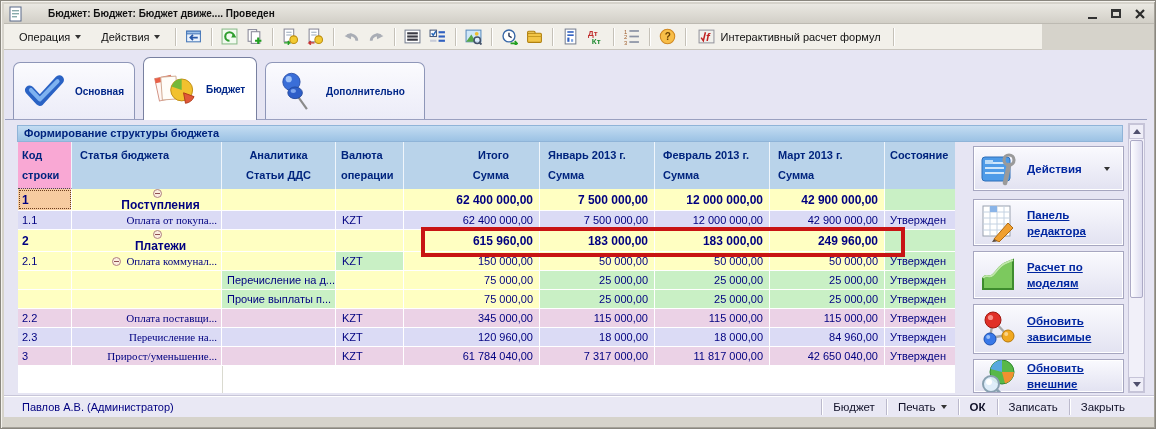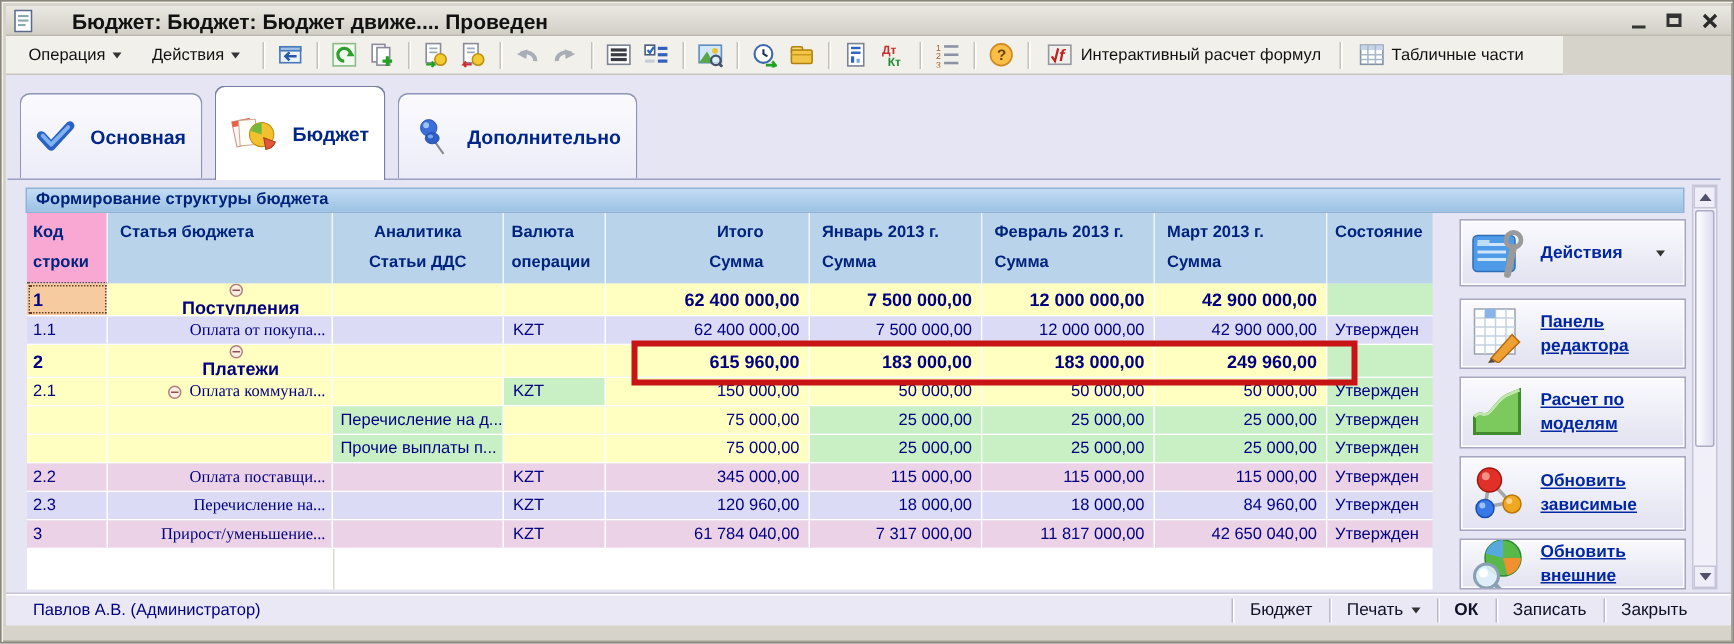--- a/index.html
+++ b/index.html
@@ -7,21 +7,21 @@
   body { font-family:"Liberation Sans","DejaVu Sans",sans-serif; font-size:11px; background:#9A978F; overflow:hidden; }
 
   .window { position:relative; width:1156px; height:429px; background:#D6D3CB;
             border:1px solid #8A877F;
             box-shadow: inset 1px 1px 0 #F5F3EE, inset -1px -1px 0 #A5A29A; }
 
   
   .titlebar { position:absolute; left:3px; top:3px; width:1150px; height:20px;
               background:linear-gradient(#EAE8E2,#D2CFC7);
               display:flex; align-items:center; padding:0 4px; border-bottom:1px solid #BDBab2;}
-  .titlebar .title { font-weight:bold; color:#111; margin-left:6px; font-size:14px;padding-left:19px; }
+  .titlebar .title { font-weight:bold; color:#111; margin-left:6px; font-size:10px;padding-left:19px; }
   .win-controls { margin-left:auto; display:flex; gap:4px; align-items:center; }
   .wc { width:20px; height:16px; display:flex; align-items:center; justify-content:center; cursor:default; }
   .wc-min i { display:block; width:9px; height:2px; background:#333; margin-top:9px; }
   .wc-max i { display:block; width:10px; height:9px; border:2px solid #333; border-top-width:3px; }
 
   
   .toolbar { position:absolute; left:3px; top:23px; width:1038px; height:26px;
              background:#F2F0EA; border-bottom:1px solid #C9C5BD;
              display:flex; align-items:center; padding:0 6px; gap:2px; }
   .menu-btn { display:flex; align-items:center; gap:5px; padding:3px 8px; border:1px solid transparent;
@@ -35,21 +35,21 @@
   .tbtn-label { display:flex; align-items:center; gap:5px; padding:2px 5px; font-size:11px; color:#111;
                 border:1px solid transparent; background:transparent; font-family:inherit; cursor:default;}
 
   
   .form { position:absolute; left:3px; top:49px; width:1150px; height:345px; background:#E6E5F3; }
 
   
   .tab { position:absolute; border:1px solid #8E96B8; border-bottom:none; border-radius:7px 7px 0 0;
          background:linear-gradient(#FBFBFE,#ECECF8); display:flex; align-items:center; gap:10px;
          padding:0 10px; cursor:default; font-family:inherit;}
-  .tab .tab-label { font-weight:bold; color:#002688; font-size:13px; white-space:nowrap; }
+  .tab .tab-label { font-weight:bold; color:#002688; font-size:10px; white-space:nowrap; }
   .tab1 { left:12px; top:61px; width:122px; height:57px; }
   .tab2 { left:142px; top:56px; width:114px; height:63px; background:#FFFFFF; z-index:3; border-color:#7880A0; }
   .tab3 { left:264px; top:61px; width:160px; height:57px; }
   .tab-line { position:absolute; left:4px; top:118px; width:1142px; height:0; border-top:1px solid #9AA0C0; z-index:1; }
 
   
   .group-bar { position:absolute; left:16px; top:124px; width:1106px; height:17px;
                background:linear-gradient(#C3DCF2,#9CC2E4); border:1px solid #8FB4D8;
                color:#00247E; font-weight:bold; line-height:15px; padding-left:6px; z-index:2;}
 
@@ -307,31 +307,20 @@
     <span class="tsep"></span>
     <button class="tbtn-label">
       <svg width="17" height="17" viewBox="0 0 16 16">
           <rect x="1" y="2" width="14" height="12" fill="#F0F0EC" stroke="#97979F"></rect>
           <path d="M3 9 L5 12 L7 4" stroke="#C02020" stroke-width="1.4" fill="none"></path>
           <text x="7.5" y="12" font-size="10.5" font-style="italic" font-weight="bold" fill="#C02020">f</text>
         </svg>
       <span>Интерактивный расчет формул</span>
     </button>
     <span class="tsep"></span>
-    <button class="tbtn-label">
-      <svg width="17" height="17" viewBox="0 0 16 16">
-          <rect x="1" y="2" width="14" height="12" fill="#FFF" stroke="#8090A8"></rect>
-          <rect x="1" y="2" width="14" height="3" fill="#C6D6E8"></rect>
-          <line x1="5.6" y1="2" x2="5.6" y2="14" stroke="#A8B8C8"></line>
-          <line x1="10.3" y1="2" x2="10.3" y2="14" stroke="#A8B8C8"></line>
-          <line x1="1" y1="8" x2="15" y2="8" stroke="#A8B8C8"></line>
-          <line x1="1" y1="11" x2="15" y2="11" stroke="#A8B8C8"></line>
-        </svg>
-      <span>Табличные части</span>
-    </button>
   </div>
 
   <div class="form"></div>
 
   <button class="tab tab1">
     <svg width="42" height="38" viewBox="0 0 44 40">
         <path d="M6 19 L17 31 L38 8" stroke="#2A62C4" stroke-width="10" fill="none" stroke-linecap="round" stroke-linejoin="round"></path>
         <path d="M7.5 19 L17 29 L36 9.5" stroke="#7EB2F0" stroke-width="4.5" fill="none" stroke-linecap="round" stroke-linejoin="round"></path>
       </svg>
     <span class="tab-label">Основная</span>

